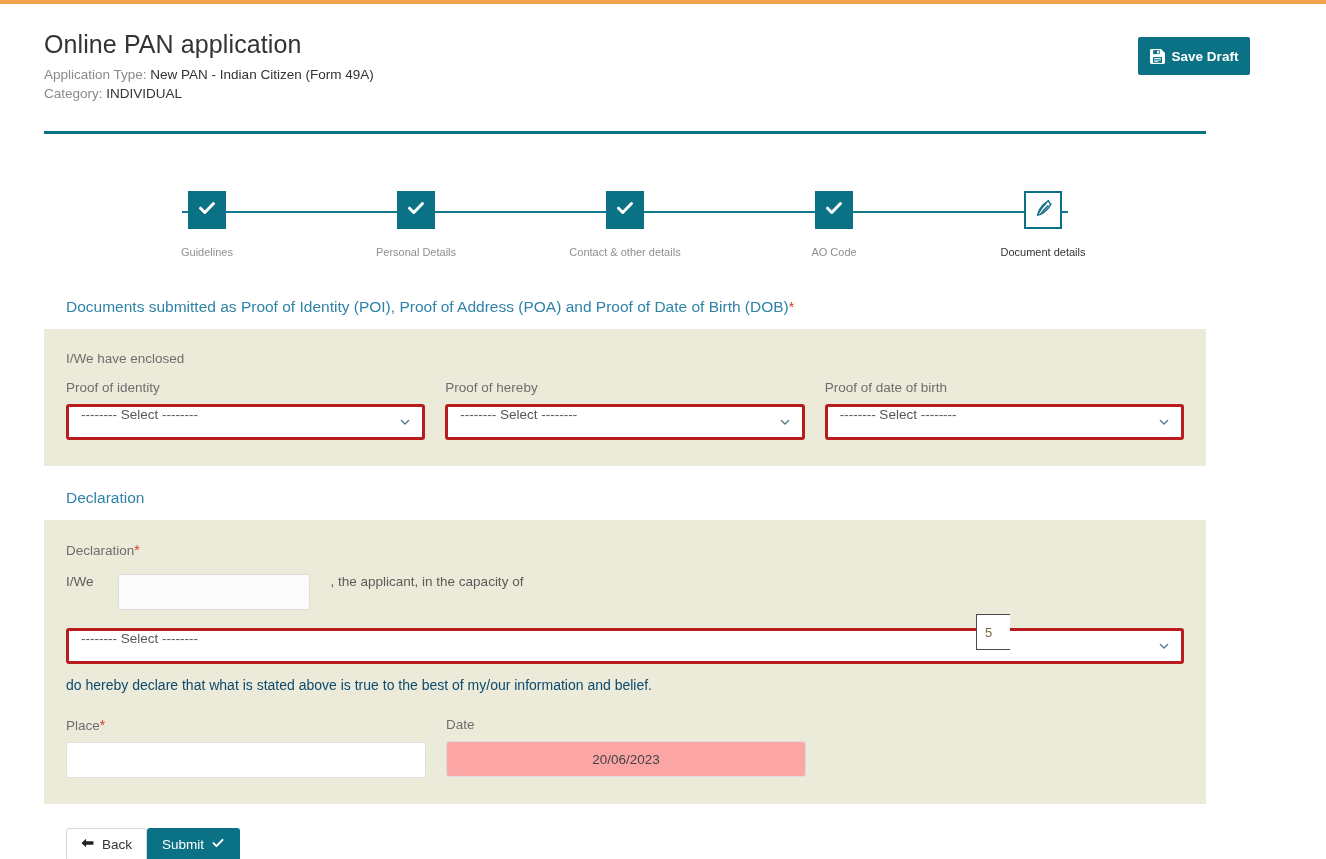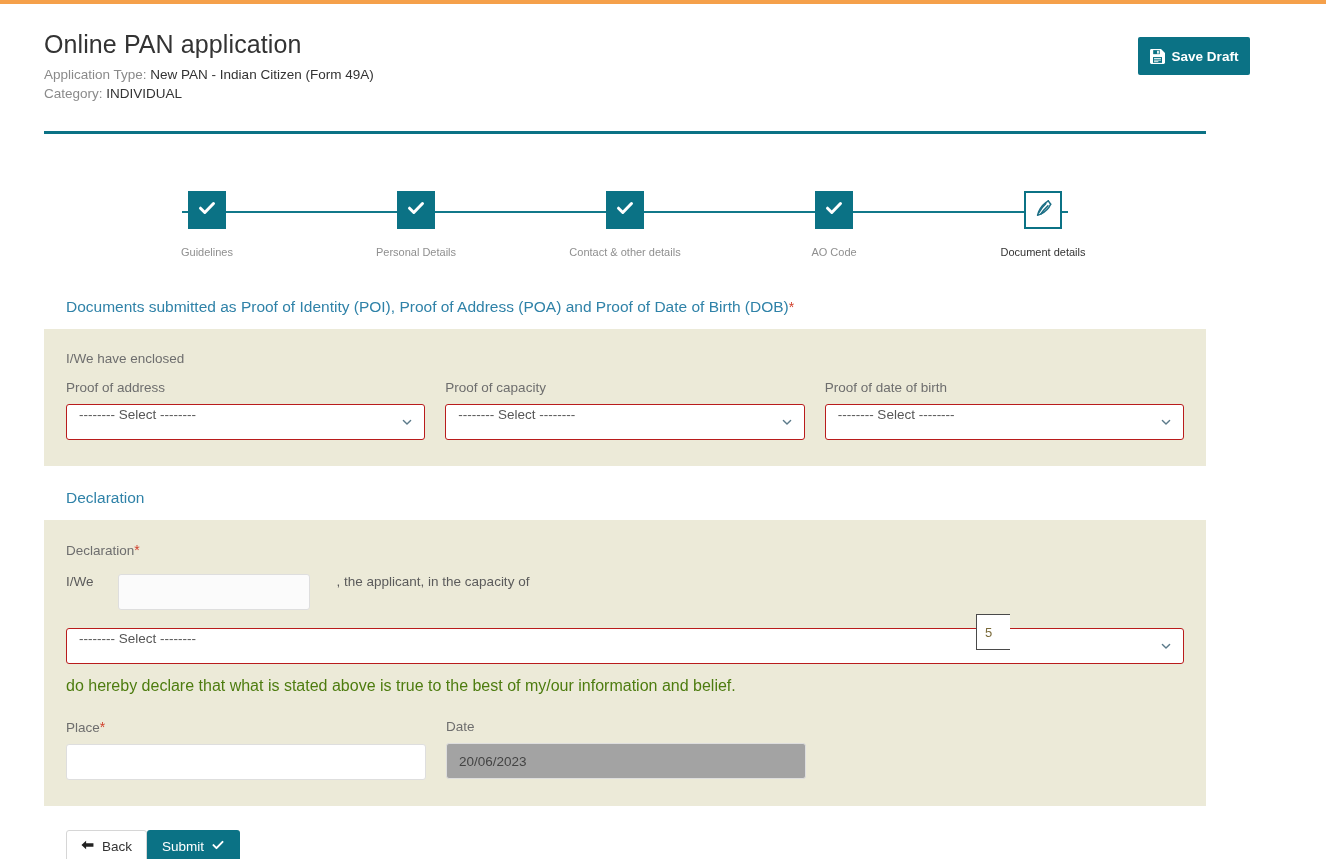--- a/index.html
+++ b/index.html
@@ -167,21 +167,21 @@
     font-size: 13.5px;
     color: #6e6e6e;
     margin-bottom: 9px;
     display: block;
   }
   .sel {
     width: 100%;
     height: 36px;
     box-sizing: border-box;
     background: #ffffff;
-    border: 1px solid #b91c1c;
+    border: 3px solid #b91c1c;
     border-radius: 3px;
     padding: 0 30px 15px 12px;
     font-size: 13.5px;
     color: #565656;
     font-family: "Liberation Sans", sans-serif;
     position: relative;
     display: flex;
     align-items: center;
     cursor: pointer;
   }
@@ -198,22 +198,23 @@
     background: #ffffff;
     border: 1px solid #dedede;
     border-radius: 3px;
     padding: 0 12px;
     font-size: 13.5px;
     color: #444444;
     font-family: "Liberation Sans", sans-serif;
     outline: none;
   }
   .txt.readonly {
-    background: #a3a3a3;
+    background: #fca5a5;
     color: #444444;
+    text-align: center;
   }
   .txt.soft {
     background: #fbfbfb;
   }
 
   
   .decl-label {
     font-size: 13.5px;
     color: #6e6e6e;
     margin-bottom: 16px;
@@ -228,21 +229,21 @@
     font-size: 13.5px;
     color: #5b5b5b;
     margin-right: 9px;
   }
   .decl-row1 .name-input {
     width: 192px;
   }
   .decl-row1 .tail-text {
     font-size: 13.5px;
     color: #5b5b5b;
-    margin-left: 12px;
+    margin-left: 6px;
   }
   .capacity-wrap {
     position: relative;
     width: 1118px;
   }
   .capacity-sel {
     width: 100%;
   }
   .badge-overlay {
     position: absolute;
@@ -255,22 +256,22 @@
     border-right: none;
     box-sizing: border-box;
     display: flex;
     align-items: center;
     padding-left: 8px;
     font-size: 13px;
     color: #7a6a3a;
     z-index: 5;
   }
   .decl-note {
-    font-size: 16px;
-    color: #4d7c0f;
+    font-size: 14px;
+    color: #0c4a6e;
     margin-top: 13px;
   }
   .place-date-grid {
     display: flex;
     gap: 20px;
     margin-top: 24px;
   }
   .pd-col { width: 360px; }
   .pd-col .txt { width: 100%; }
 
@@ -417,33 +418,33 @@
 
     <div class="section-heading">
       <span>Documents submitted as Proof of Identity (POI), Proof of Address (POA) and Proof of Date of Birth (DOB)</span><span class="req-star">*</span>
     </div>
 
     <div class="panel">
       <div class="panel-lead">I/We have enclosed</div>
       <div class="field-grid">
 
         <div class="field-col">
-          <span class="field-label">Proof of address</span>
+          <span class="field-label">Proof of identity</span>
           <div class="sel">
             <span>-------- Select --------</span>
             <span class="caret">
               <svg width="12" height="12" viewBox="0 0 12 12" fill="none" stroke="#5b7a8a" stroke-width="1.4" stroke-linecap="round" stroke-linejoin="round">
                   <path d="M2.4 4.4 L6 8 L9.6 4.4"></path>
                 </svg>
             </span>
           </div>
         </div>
 
         <div class="field-col">
-          <span class="field-label">Proof of capacity</span>
+          <span class="field-label">Proof of hereby</span>
           <div class="sel">
             <span>-------- Select --------</span>
             <span class="caret">
               <svg width="12" height="12" viewBox="0 0 12 12" fill="none" stroke="#5b7a8a" stroke-width="1.4" stroke-linecap="round" stroke-linejoin="round">
                   <path d="M2.4 4.4 L6 8 L9.6 4.4"></path>
                 </svg>
             </span>
           </div>
         </div>
 

